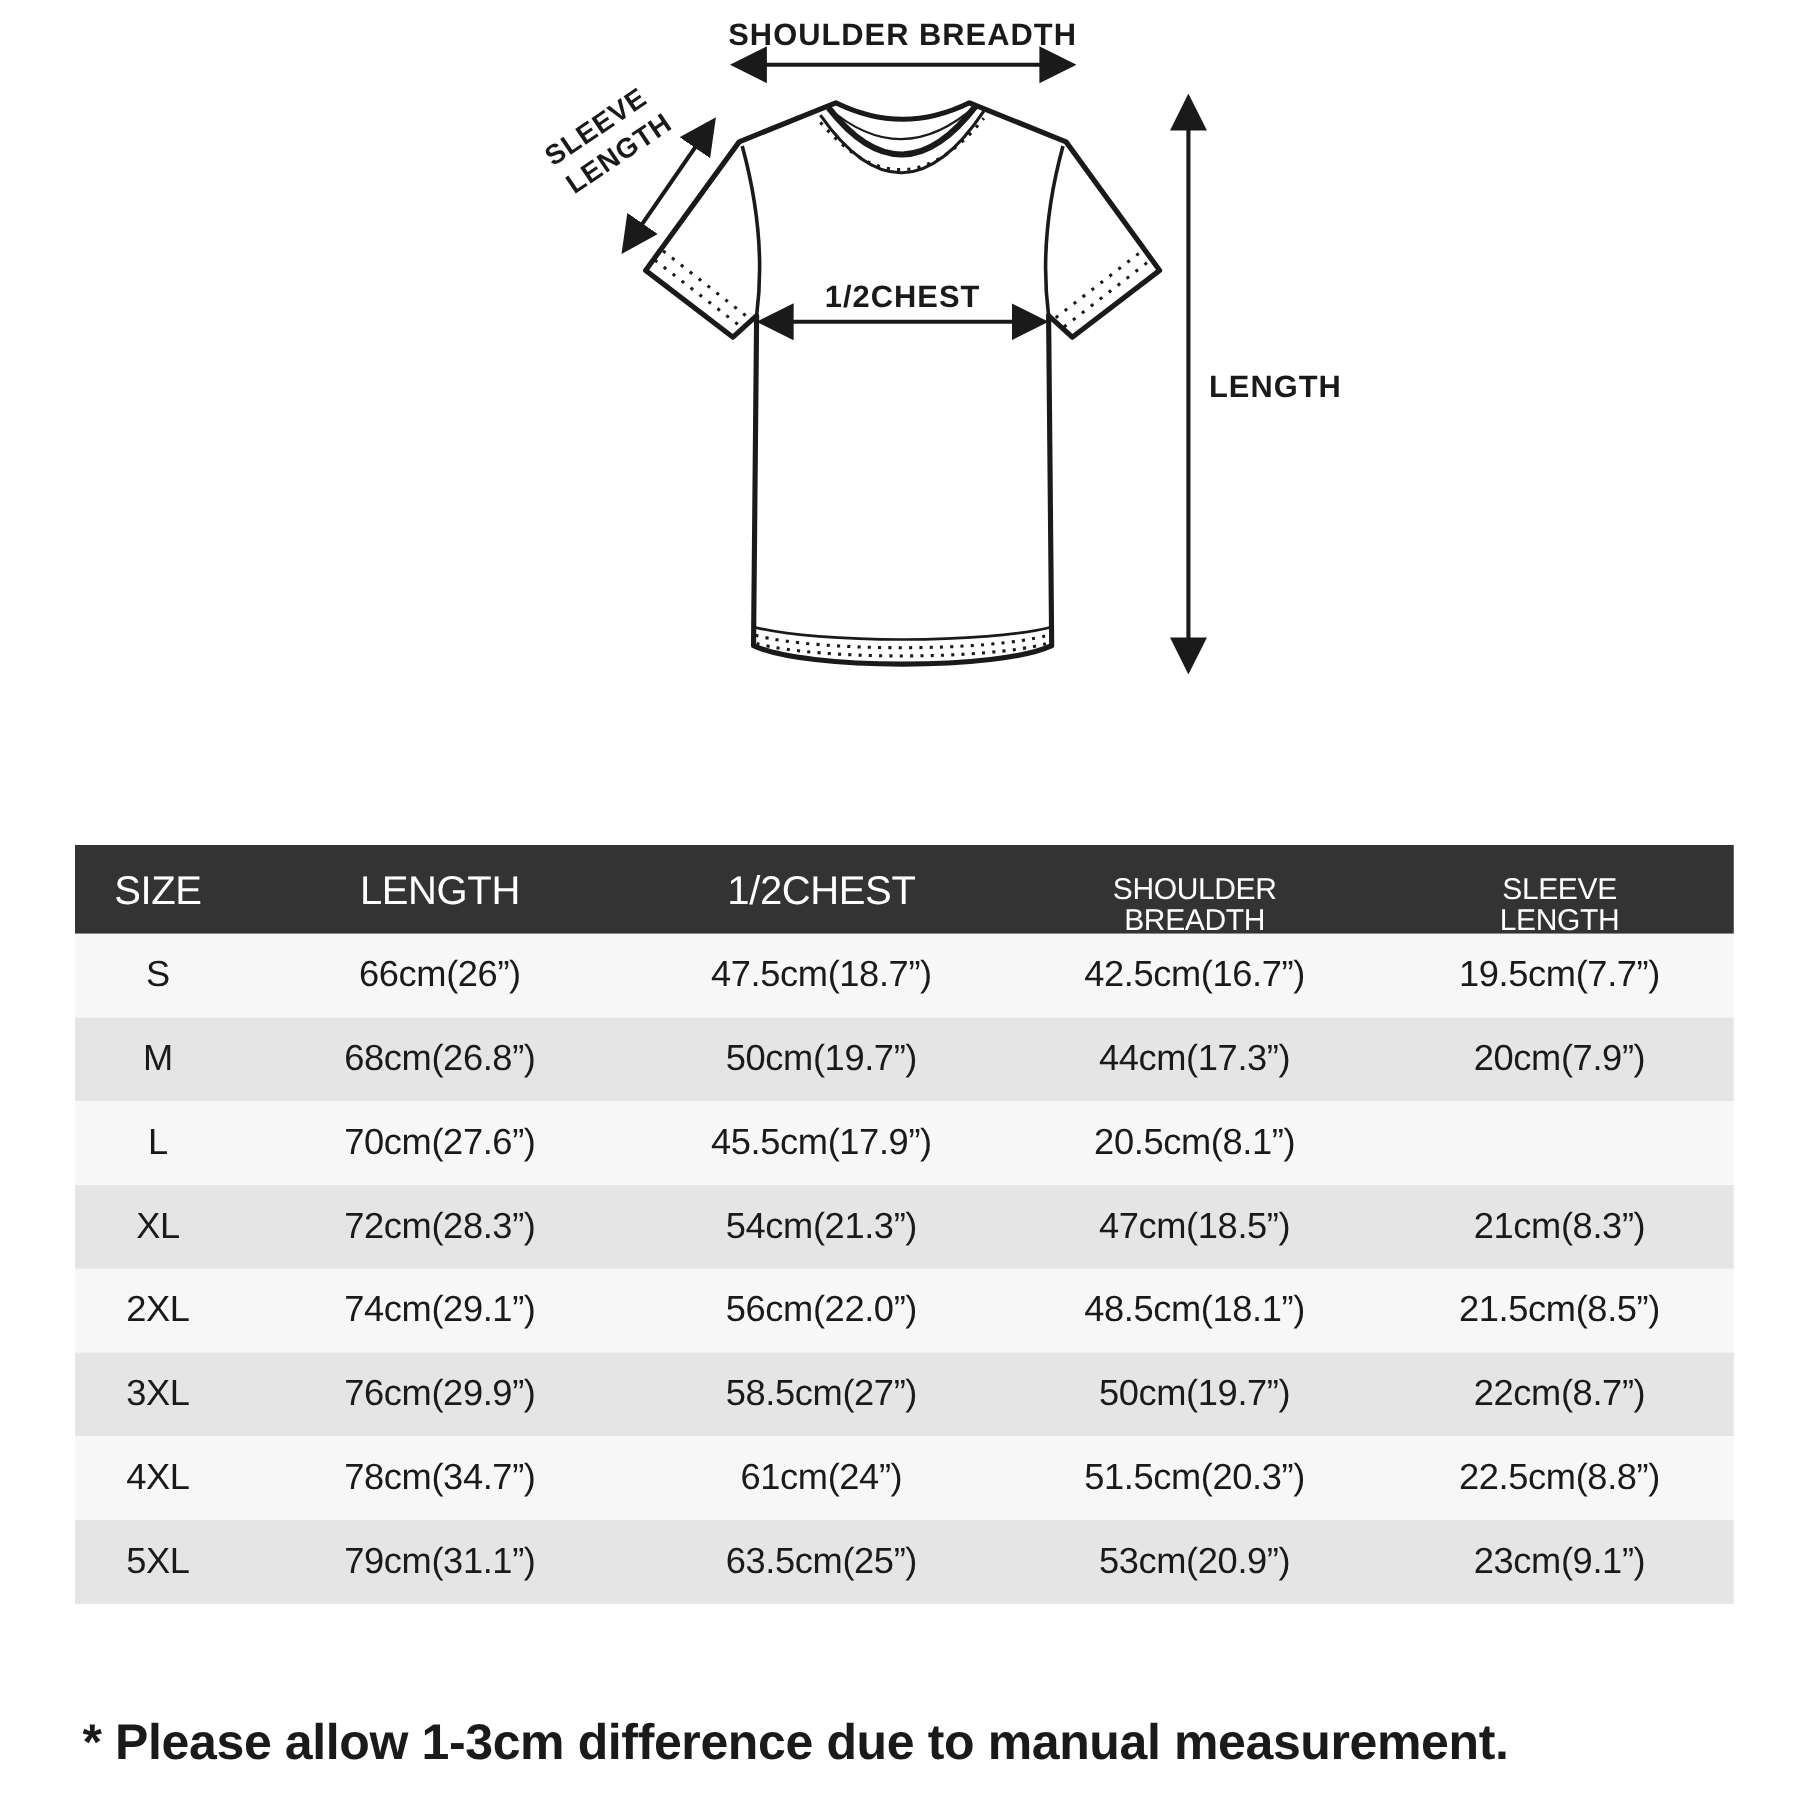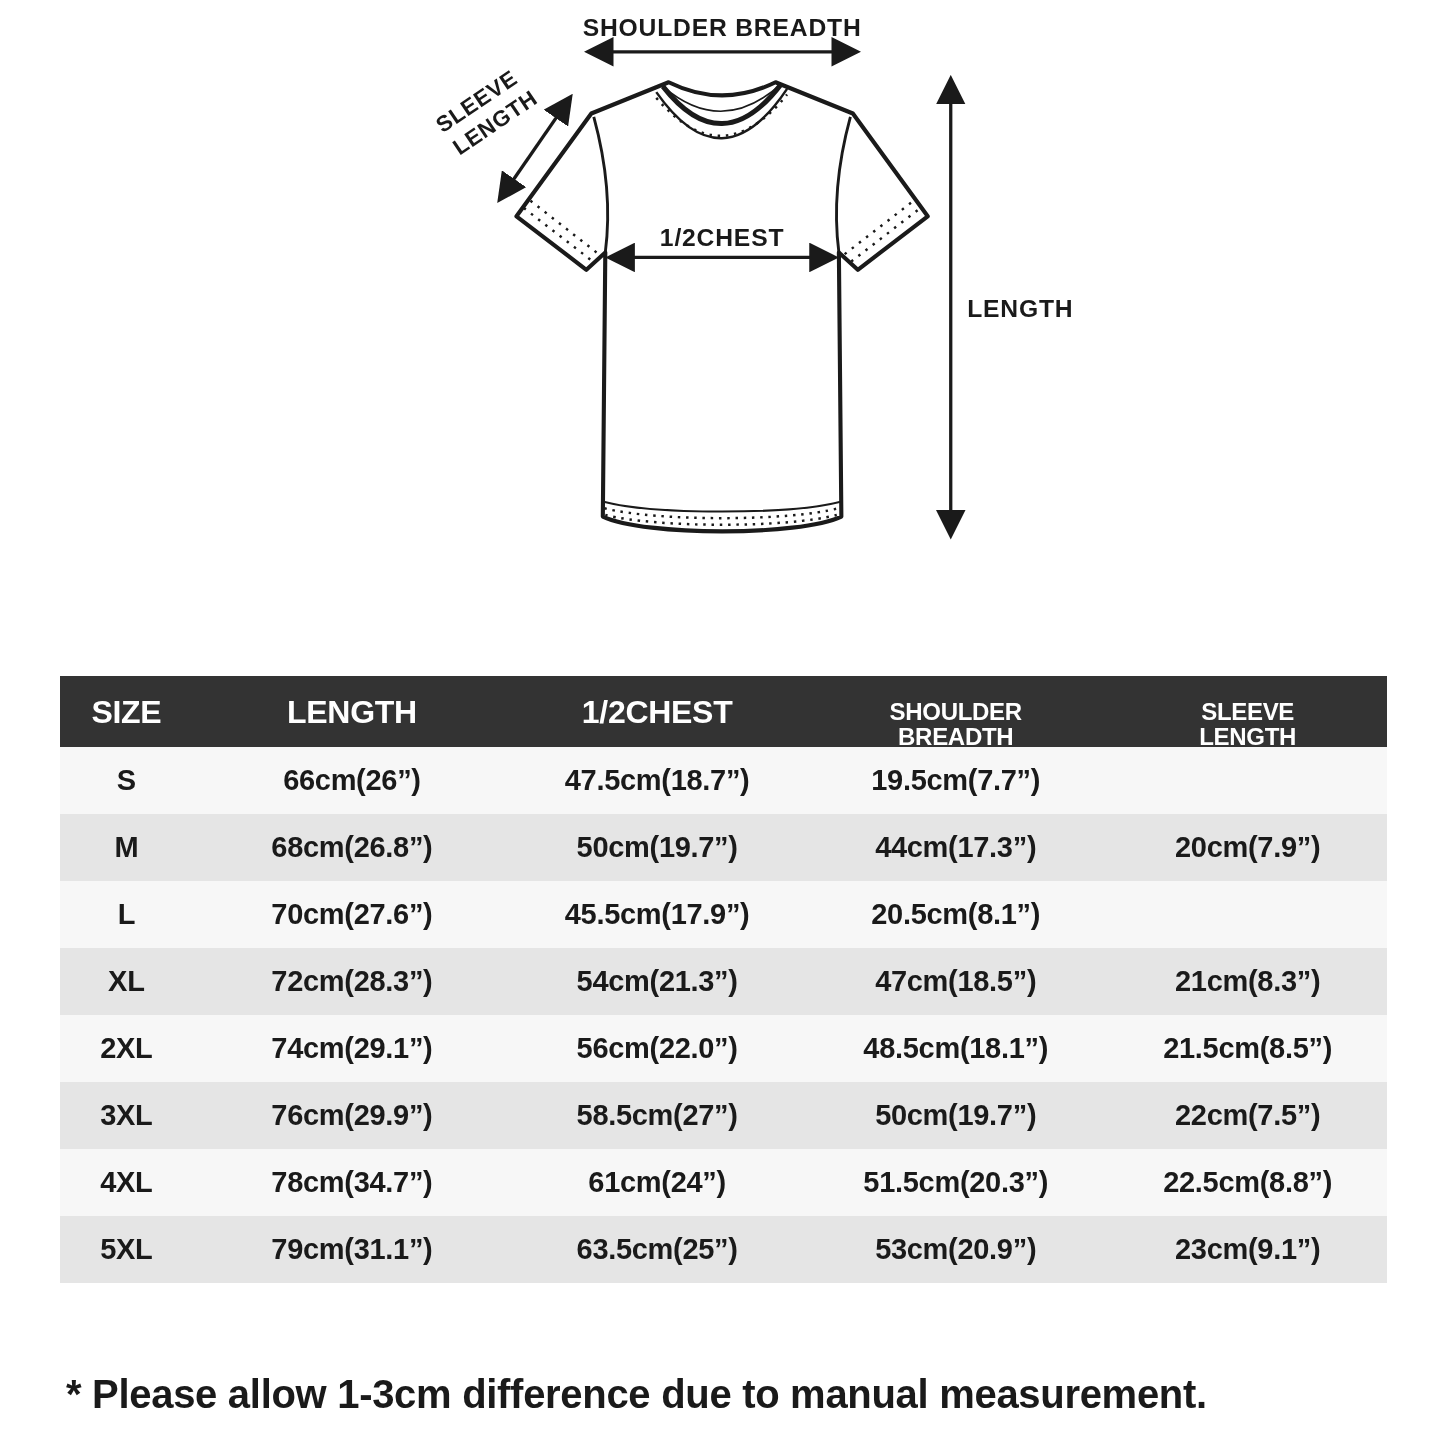--- a/index.html
+++ b/index.html
@@ -25,21 +25,21 @@
     background:var(--row_light,#f7f7f7);
   }
   .trow.alt{background:var(--row_dark,#e5e5e5);}
   .trow.thead{
     height:71px;
     background:var(--header_bg,#333333);
     color:var(--table_text_light,#ffffff);
   }
   .tcell{
     text-align:center;
-    font-weight:700;
+    font-weight:400;
     font-size:29px;
     letter-spacing:-0.3px;
     display:flex;flex-direction:column;justify-content:center;
     line-height:1.05;
   }
   .thead .tcell{color:var(--table_text_light,#ffffff);}
   .hbig{font-size:32px;}
   .hsmall{font-size:24px;margin-top:23px;}
   
   .footnote{
@@ -115,20 +115,21 @@
     <div class="tcell hsmall">
       <div>SLEEVE</div>
       <div>LENGTH</div>
     </div>
   </div>
   <div id="table-body">
       <div class="trow">
         <div class="tcell">S</div>
         <div class="tcell">66cm(26”)</div>
         <div class="tcell">47.5cm(18.7”)</div>
+        <div class="tcell">42.5cm(16.7”)</div>
         <div class="tcell">19.5cm(7.7”)</div>
       </div>
       <div class="trow alt">
         <div class="tcell">M</div>
         <div class="tcell">68cm(26.8”)</div>
         <div class="tcell">50cm(19.7”)</div>
         <div class="tcell">44cm(17.3”)</div>
         <div class="tcell">20cm(7.9”)</div>
       </div>
       <div class="trow">
@@ -149,21 +150,21 @@
         <div class="tcell">74cm(29.1”)</div>
         <div class="tcell">56cm(22.0”)</div>
         <div class="tcell">48.5cm(18.1”)</div>
         <div class="tcell">21.5cm(8.5”)</div>
       </div>
       <div class="trow alt">
         <div class="tcell">3XL</div>
         <div class="tcell">76cm(29.9”)</div>
         <div class="tcell">58.5cm(27”)</div>
         <div class="tcell">50cm(19.7”)</div>
-        <div class="tcell">22cm(7.5”)</div>
+        <div class="tcell">22cm(8.7”)</div>
       </div>
       <div class="trow">
         <div class="tcell">4XL</div>
         <div class="tcell">78cm(34.7”)</div>
         <div class="tcell">61cm(24”)</div>
         <div class="tcell">51.5cm(20.3”)</div>
         <div class="tcell">22.5cm(8.8”)</div>
       </div>
       <div class="trow alt">
         <div class="tcell">5XL</div>

